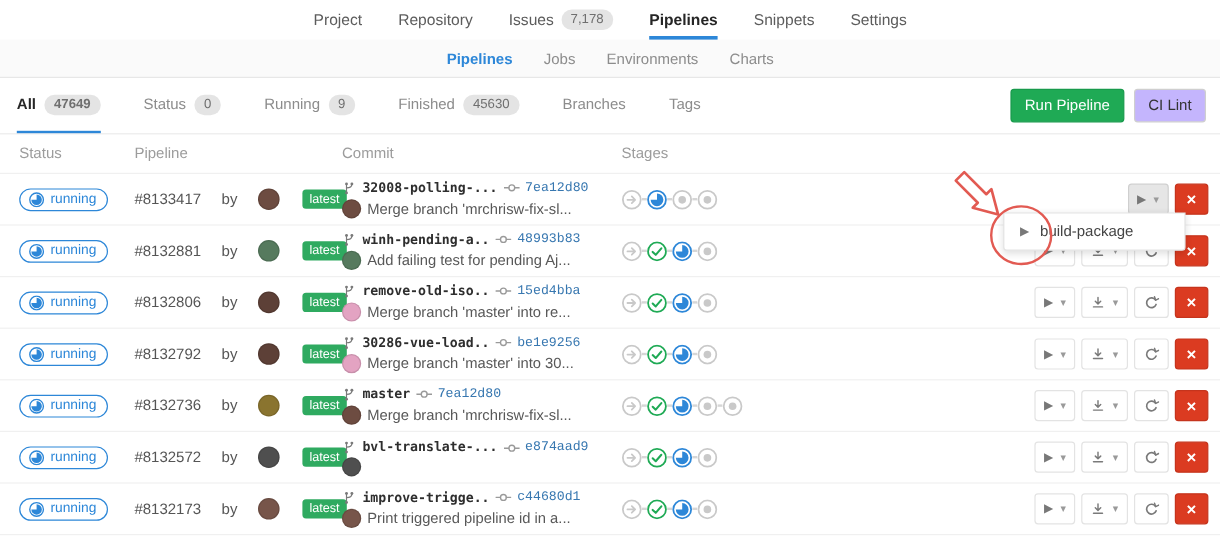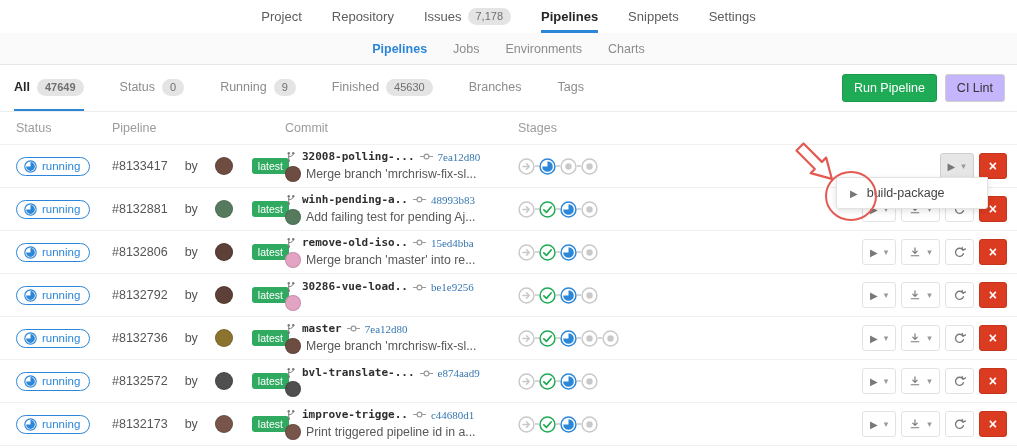--- a/index.html
+++ b/index.html
@@ -42,21 +42,21 @@
   .ci-badge{display:inline-flex; align-items:center; gap:5px; color:var(--blue); border:1px solid var(--blue); border-radius:12px; padding:2px 9px 2px 7px; font-size:11.5px; background:#fff;}
 
   .pl-cell{display:flex; align-items:center; gap:17px; font-size:12.5px; color:#555;}
   .avatar{width:18px; height:18px; border-radius:50%; display:inline-block; flex:none; box-shadow:inset 0 0 0 1px rgba(0,0,0,.12);}
   .avatar.small{width:16px; height:16px;}
   .latest{background:#2faa60; color:#fff; font-size:10.5px; padding:2px 6px; border-radius:3px; margin-left:2px;}
 
   .commit-cell{font-size:12px; line-height:1.5; padding-right:8px;}
   .commit-line{display:flex; align-items:center; gap:5px; white-space:nowrap;}
   .branch{font-family:"DejaVu Sans Mono", monospace; font-weight:bold; font-size:11px; color:#2e2e2e;}
-  .sha{font-family:Liberation Serif, serif; font-size:11px; color:var(--link);}
+  .sha{font-family:Liberation Mono, monospace; font-size:11px; color:var(--link);}
   .commit-msg{color:#585858; font-size:12.3px; overflow:hidden; text-overflow:ellipsis;}
 
   .stages-cell{display:flex; align-items:center;}
   .stage{display:inline-flex; line-height:0;}
   .stage-conn{width:4px; height:1.5px; background:#d6d6d6; flex:none;}
 
   .actions-cell{display:flex; justify-content:flex-end; align-items:center; gap:5px; padding-right:10px; height:100%;}
   .abtn{display:inline-flex; align-items:center; gap:6px; border:1px solid #e3e3e3; border-radius:3px; background:#fff; color:#7a7a7a; padding:0 7px; height:26px; cursor:pointer; font-family:inherit;}
   .abtn.pressed{background:#e6e6e6; border-color:#cfcfcf;}
   .abtn .play{font-size:10px; color:#787878;}
@@ -444,20 +444,21 @@
           <span class="stage-ic" style="line-height: 0; display: inline-flex;">
             <svg width="13" height="13" viewBox="0 0 16 16">
               <circle cx="8" cy="8" r="3" stroke="#9a9a9a" fill="none" stroke-width="1.4"></circle>
               <path d="M0,8 h5 M11,8 h5" stroke="#9a9a9a" fill="none" stroke-width="1.4" stroke-linecap="round" stroke-linejoin="round"></path>
             </svg>
           </span>
           <a class="sha">be1e9256</a>
         </div>
         <div class="commit-line">
           <span class="avatar small" style="background: rgb(227, 163, 194);"></span>
+          <a class="commit-msg">Merge branch 'master' into 30...</a>
         </div>
       </div>
       <div class="stages-cell">
         <a class="stage">
           <svg width="17" height="17" viewBox="0 0 16 16">
             <circle cx="8" cy="8" r="7" stroke="#c9c9c9" fill="none" stroke-width="1.4"></circle>
             <path d="M4.6,8 h5.6 M8,5.4 L10.6,8 L8,10.6" stroke="#c9c9c9" fill="none" stroke-width="1.4" stroke-linecap="round" stroke-linejoin="round"></path>
           </svg>
         </a>
         <span class="stage-conn"></span>

